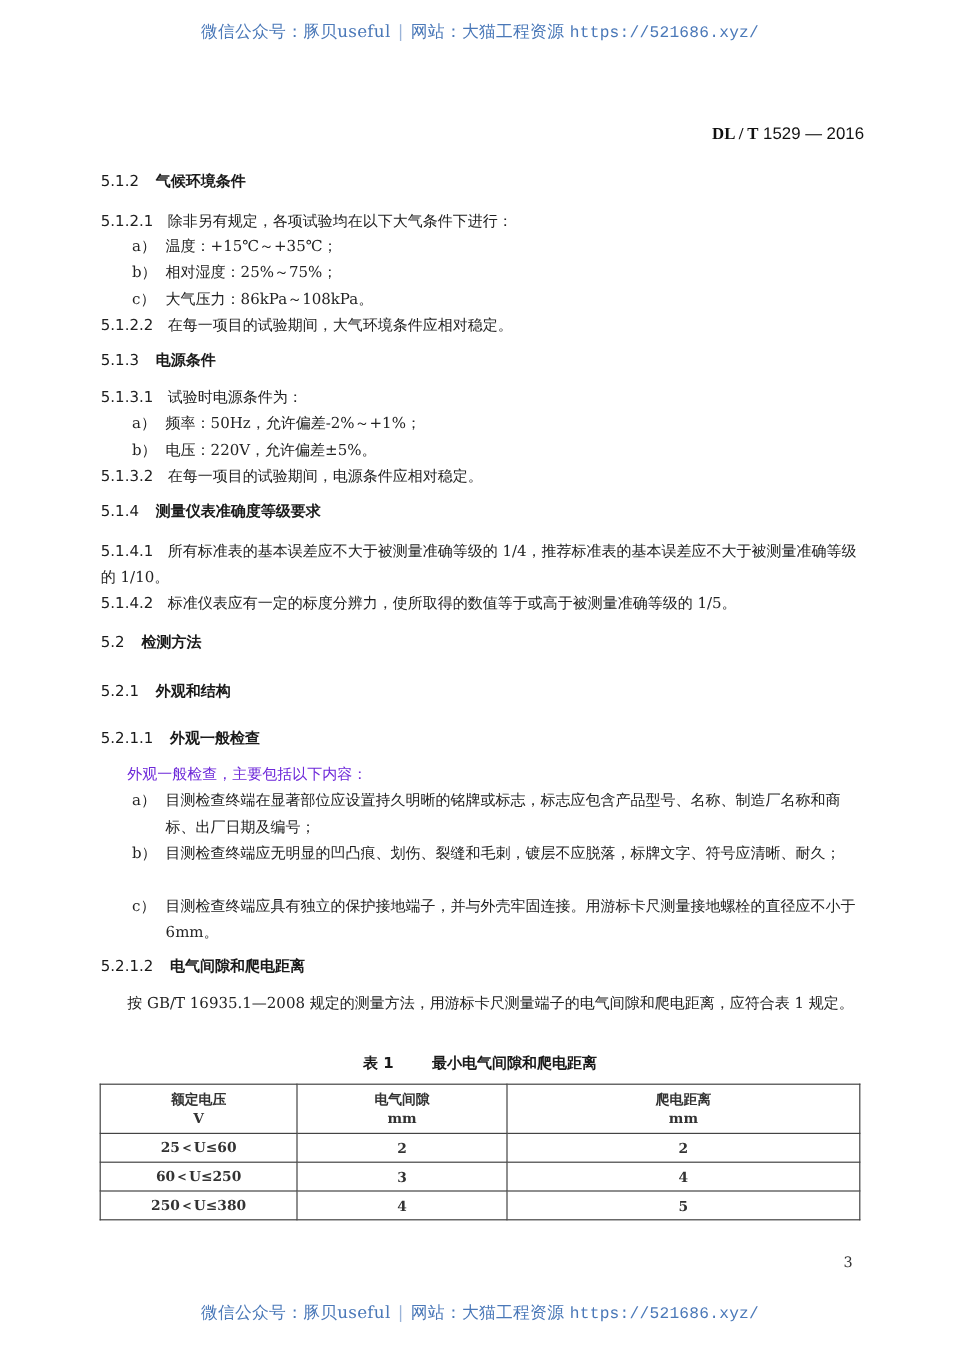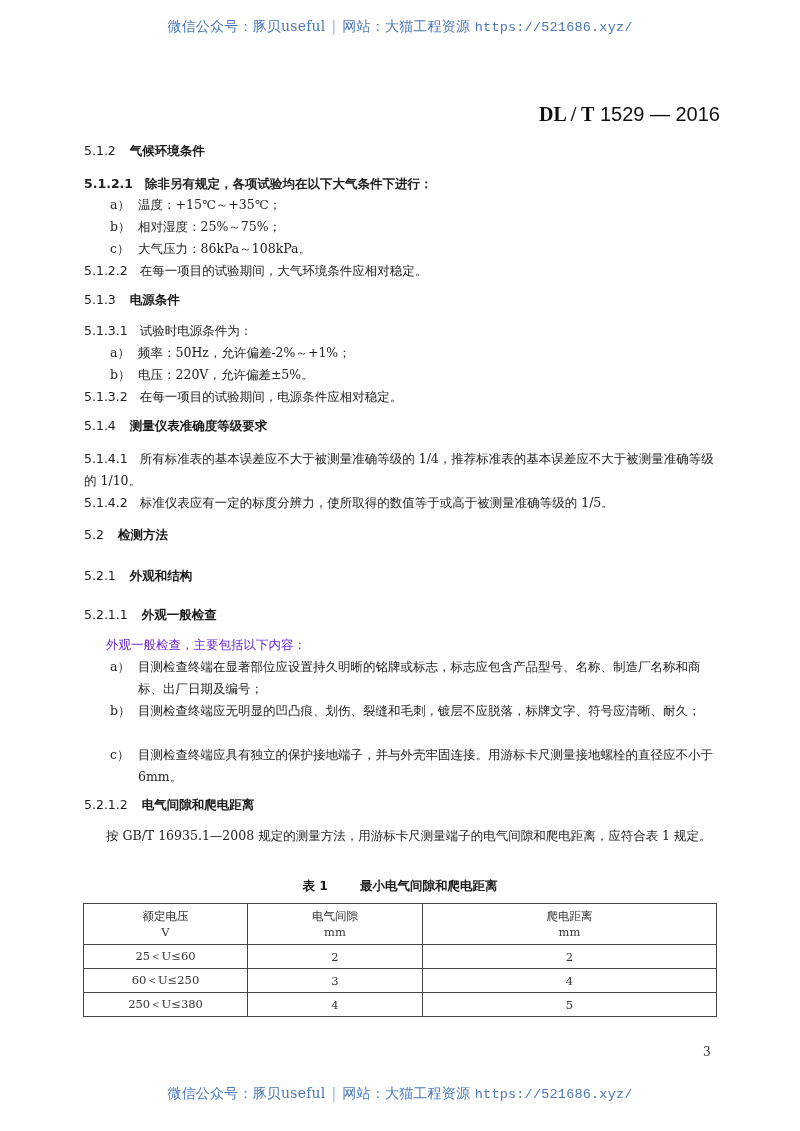--- a/index.html
+++ b/index.html
@@ -9,21 +9,21 @@
   }
   .wm {
     position: absolute; left: 0; width: 800px; text-align: center;
     font-size: 14px; color: #4a78b8; letter-spacing: 0.2px;
     font-family: "DejaVu Serif", serif;
   }
   .wm .url { font-family: "Liberation Mono", "DejaVu Sans Mono", monospace; font-size: 13.5px; }
   .wm .sep { color: #9ab3d8; margin: 0 6px; }
   .std-code {
     position: absolute; top: 103px; right: 80px;
-    font-family: "Liberation Sans", sans-serif; font-size: 20px; color: #111;
+    font-family: "Liberation Sans", sans-serif; font-size: 14px; color: #111;
   }
   .std-code b { font-family: "Liberation Serif", serif; font-weight: bold; }
   .h {
     position: absolute; left: 84px; font-family: "DejaVu Sans", sans-serif;
     font-size: 12.5px; font-weight: bold; color: #1a1a1a; text-align: right;
   }
   .h .num { font-weight: normal; margin-right: 14px; }
   .p {
     position: absolute; left: 84px; width: 636px; font-size: 12.5px; line-height: 22px; color: #222;
   }
@@ -36,21 +36,21 @@
   .caption {
     position: absolute; top: 878px; left: 0; width: 800px; text-align: center;
     font-family: "DejaVu Sans", sans-serif; font-size: 12.5px; font-weight: bold;
   }
   .caption .t { margin-right: 32px; }
   table.std {
     position: absolute; top: 903px; left: 83px; width: 634px; border-collapse: collapse;
     font-size: 11.5px; color: #333;
   }
   table.std td, table.std th {
-    border: 1px solid #444; text-align: center; font-weight: normal; padding: 0;
+    border: 1px solid #444; text-align: center; font-weight: bold; padding: 0;
   }
   table.std { border: 1.5px solid #222; }
   table.std th { height: 40px; line-height: 16px; }
   table.std td { height: 23px; }
   table.std .c1 { width: 163px; }
   table.std .c2 { width: 174px; }
   .pagenum { position: absolute; top: 1045px; left: 703px; font-size: 12px; color: #333; }
 </style>
 </head>
 <body>
@@ -60,21 +60,21 @@
   <span class="url">https://521686.xyz/</span>
 </div>
 
 <div class="std-code">
   <b>DL / T</b> <span>1529 — 2016</span>
 </div>
 
 <div class="h" style="top:143px;">
   <span class="num">5.1.2</span><span>气候环境条件</span>
 </div>
-<div class="p" style="top:173px;font-weight:bold;">
+<div class="p" style="top:173px;">
   <span class="num">5.1.2.1</span><span>除非另有规定，各项试验均在以下大气条件下进行：</span>
 </div>
 <div class="li" style="top:194px;"><span class="mk">a）</span><span>温度：+15℃～+35℃；</span></div>
 <div class="li" style="top:216px;"><span class="mk">b）</span><span>相对湿度：25%～75%；</span></div>
 <div class="li" style="top:238px;"><span class="mk">c）</span><span>大气压力：86kPa～108kPa。</span></div>
 <div class="p" style="top:260px;">
   <span class="num">5.1.2.2</span><span>在每一项目的试验期间，大气环境条件应相对稳定。</span>
 </div>
 
 <div class="h" style="top:292px;">

